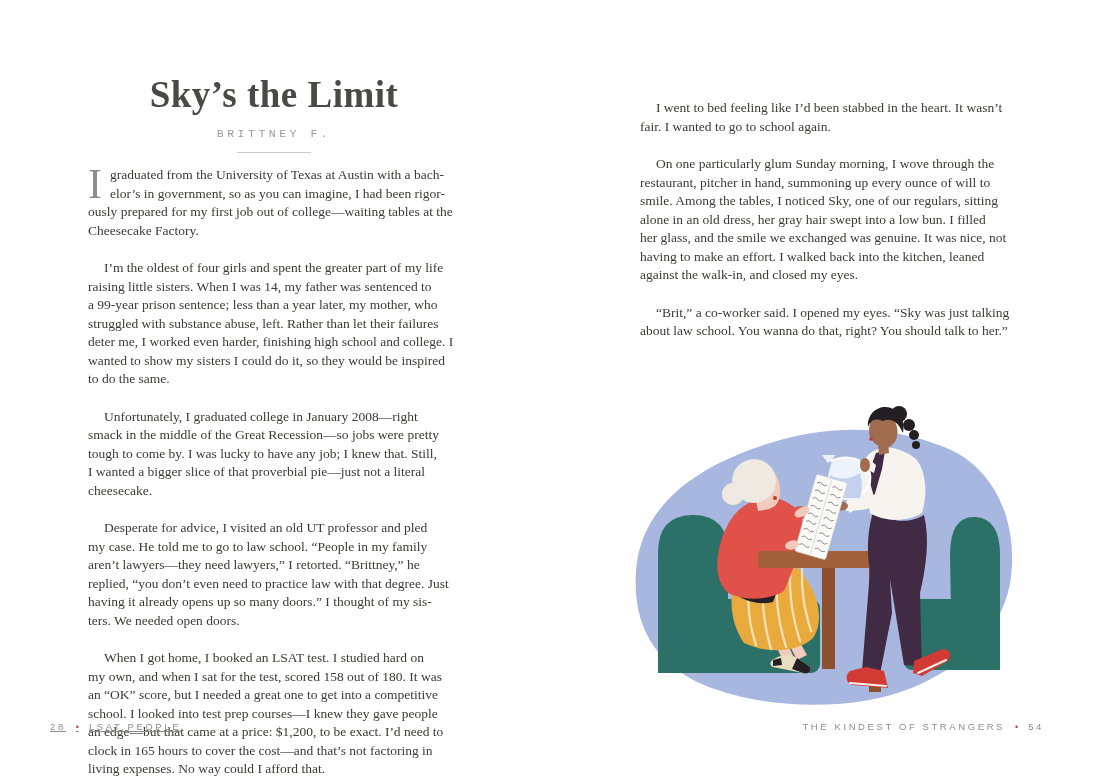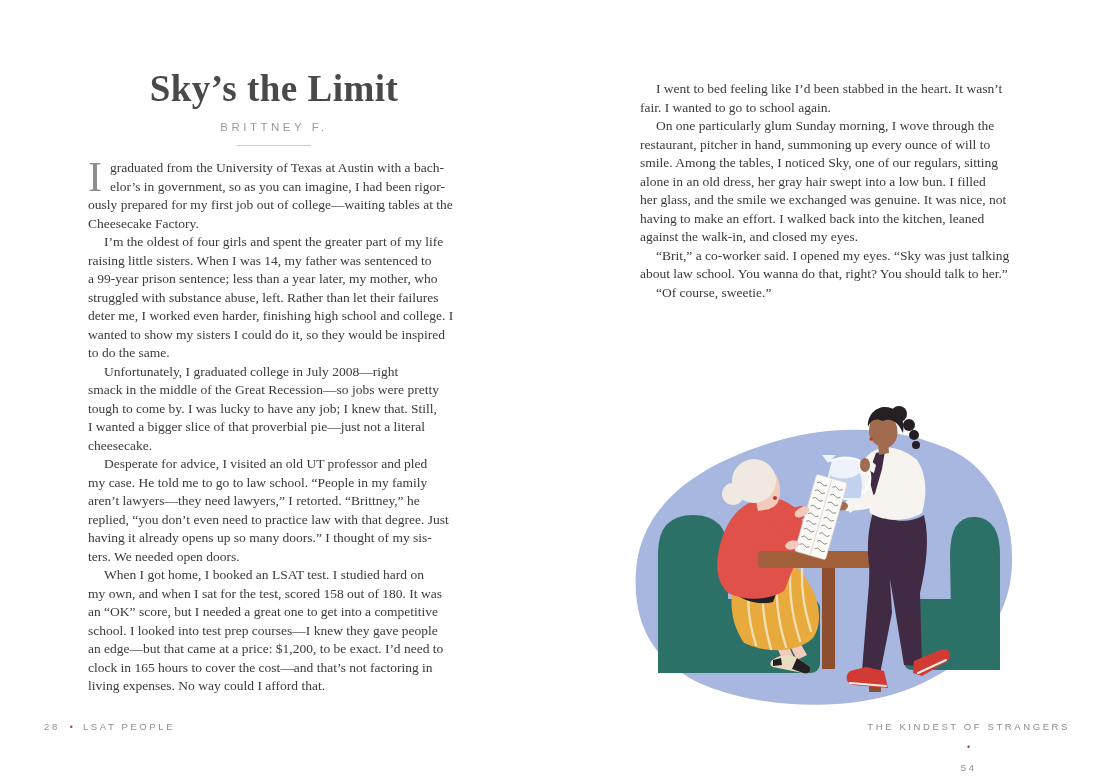--- a/index.html
+++ b/index.html
@@ -13,45 +13,45 @@
   }
   html,body{margin:0;padding:0;}
   body{
     width:1100px;height:779px;background:#ffffff;position:relative;overflow:hidden;
     font-family:"Liberation Serif", serif;color:var(--text_primary);
   }
   .page{position:absolute;}
   .page.left{left:88px;top:68px;width:372px;}
   .page.right{left:640px;top:80px;width:370px;}
   h1.title{
-    margin:0;text-align:center;font-size:37px;line-height:42px;font-weight:700;
+    margin:6px;text-align:center;font-size:37px;line-height:42px;font-weight:700;
     color:var(--title_color);font-family:"Liberation Serif", serif;letter-spacing:0.5px;
   }
   .author{
-    margin-top:11px;text-align:center;font-family:Liberation Sans, sans-serif;
+    margin-top:11px;text-align:center;font-family:Liberation Mono, monospace;
     font-size:11.5px;letter-spacing:3.5px;color:var(--author_gray);
   }
   .divider{width:74px;border-top:1px solid var(--divider_gray);margin:12px auto 13px auto;}
   .body-text{font-size:13.5px;line-height:18.5px;}
   .para{margin:0;}
-  .para.indent{text-indent:16px;}
+  .para.indent{text-indent:16px;margin-top:19px;}
   .ptext{white-space:pre-line;}
   .dropcap{
     float:left;font-size:42px;line-height:34px;height:36px;color:var(--dropcap_gray);
     margin:1px 8px 0 0;font-family:"Liberation Serif", serif;
   }
   .illustration{position:absolute;left:622px;top:403px;width:398px;height:308px;margin:0;}
   .illustration svg{display:block;width:100%;height:100%;}
   .folio{
     position:absolute;top:721px;display:flex;align-items:center;gap:10px;
     font-family:"Liberation Sans", sans-serif;font-size:9.5px;letter-spacing:2.6px;
     color:var(--folio_gray);
   }
-  .folio.left-folio{left:44px;}
-  .folio.right-folio{right:30px;flex-direction:column;}
+  .folio.left-folio{left:50px;text-decoration:underline;}
+  .folio.right-folio{right:56px;}
   .folio .dot{color:var(--folio_dot);font-size:9px;letter-spacing:0;}
   
   .c-blob{fill:var(--background_blob,#a7b7e0);}
   .c-chair{fill:var(--armchair,#2c7168);}
   .c-table{fill:var(--table,#a2603a);}
   .c-tleg{fill:var(--table_leg,#8d4f2e);}
   .c-card{fill:var(--cardigan,#e0514a);}
   .c-skirt{fill:var(--skirt,#e8a93d);}
   .c-stripe{stroke:var(--skirt_stripe,#f2dfb0);stroke-width:2.4;fill:none;stroke-linecap:round;}
   .c-hairw{fill:var(--hair_gray,#efe9e1);}
@@ -82,21 +82,21 @@
 elor’s in government, so as you can imagine, I had been rigor-
 ously prepared for my first job out of college—waiting tables at the
 Cheesecake Factory.</span></p>
       <p class="para indent"><span class="ptext">I’m the oldest of four girls and spent the greater part of my life
 raising little sisters. When I was 14, my father was sentenced to
 a 99-year prison sentence; less than a year later, my mother, who
 struggled with substance abuse, left. Rather than let their failures
 deter me, I worked even harder, finishing high school and college. I
 wanted to show my sisters I could do it, so they would be inspired
 to do the same.</span></p>
-      <p class="para indent"><span class="ptext">Unfortunately, I graduated college in July 2008—right
+      <p class="para indent"><span class="ptext">Unfortunately, I graduated college in January 2008—right
 smack in the middle of the Great Recession—so jobs were pretty
 tough to come by. I was lucky to have any job; I knew that. Still,
 I wanted a bigger slice of that proverbial pie—just not a literal
 cheesecake.</span></p>
       <p class="para indent"><span class="ptext">Desperate for advice, I visited an old UT professor and pled
 my case. He told me to go to law school. “People in my family
 aren’t lawyers—they need lawyers,” I retorted. “Brittney,” he
 replied, “you don’t even need to practice law with that degree. Just
 having it already opens up so many doors.” I thought of my sis-
 ters. We needed open doors.</span></p>
@@ -116,21 +116,20 @@
 fair. I wanted to go to school again.</span></p>
       <p class="para indent"><span class="ptext">On one particularly glum Sunday morning, I wove through the
 restaurant, pitcher in hand, summoning up every ounce of will to
 smile. Among the tables, I noticed Sky, one of our regulars, sitting
 alone in an old dress, her gray hair swept into a low bun. I filled
 her glass, and the smile we exchanged was genuine. It was nice, not
 having to make an effort. I walked back into the kitchen, leaned
 against the walk-in, and closed my eyes.</span></p>
       <p class="para indent"><span class="ptext">“Brit,” a co-worker said. I opened my eyes. “Sky was just talking
 about law school. You wanna do that, right? You should talk to her.”</span></p>
-      <p class="para indent"><span class="ptext">“Of course, sweetie.”</span></p>
     </div>
   </section>
 
   <figure class="illustration">
     <svg viewBox="0 0 398 308" xmlns="http://www.w3.org/2000/svg">
       <g>
         <path class="c-blob" d="M14 168 C18 108 66 68 136 44 C198 22 262 20 322 44 C368 62 392 108 390 162 C388 218 352 258 292 284 C230 310 140 306 82 282 C36 262 10 226 14 168 Z"></path>
       </g>
 
       <g>

